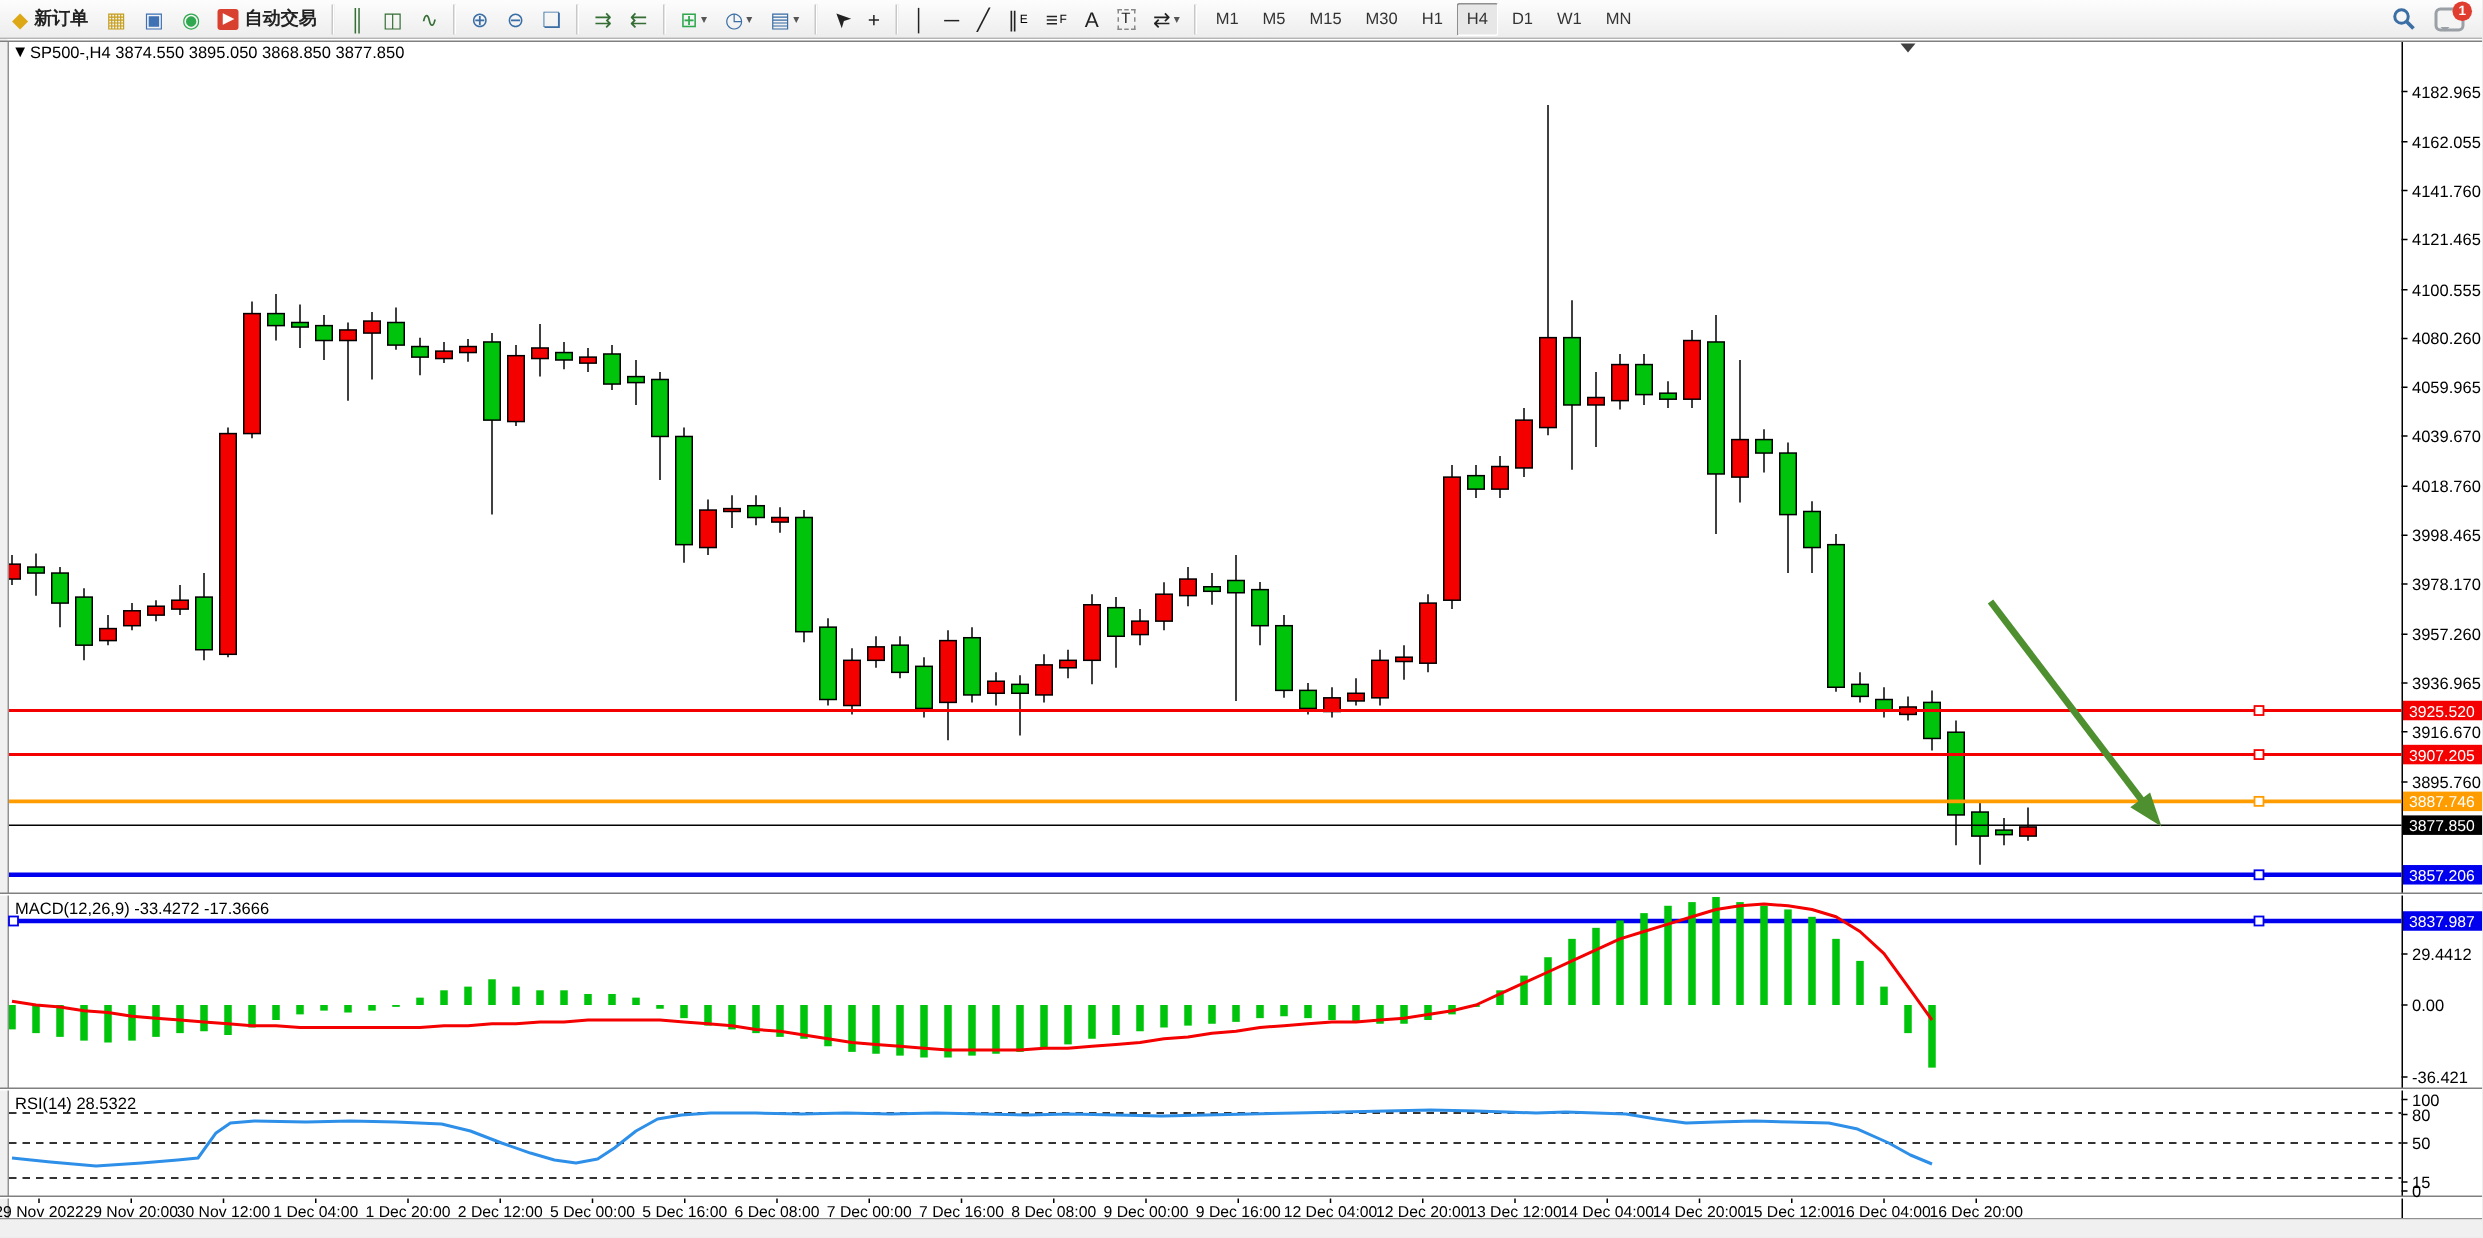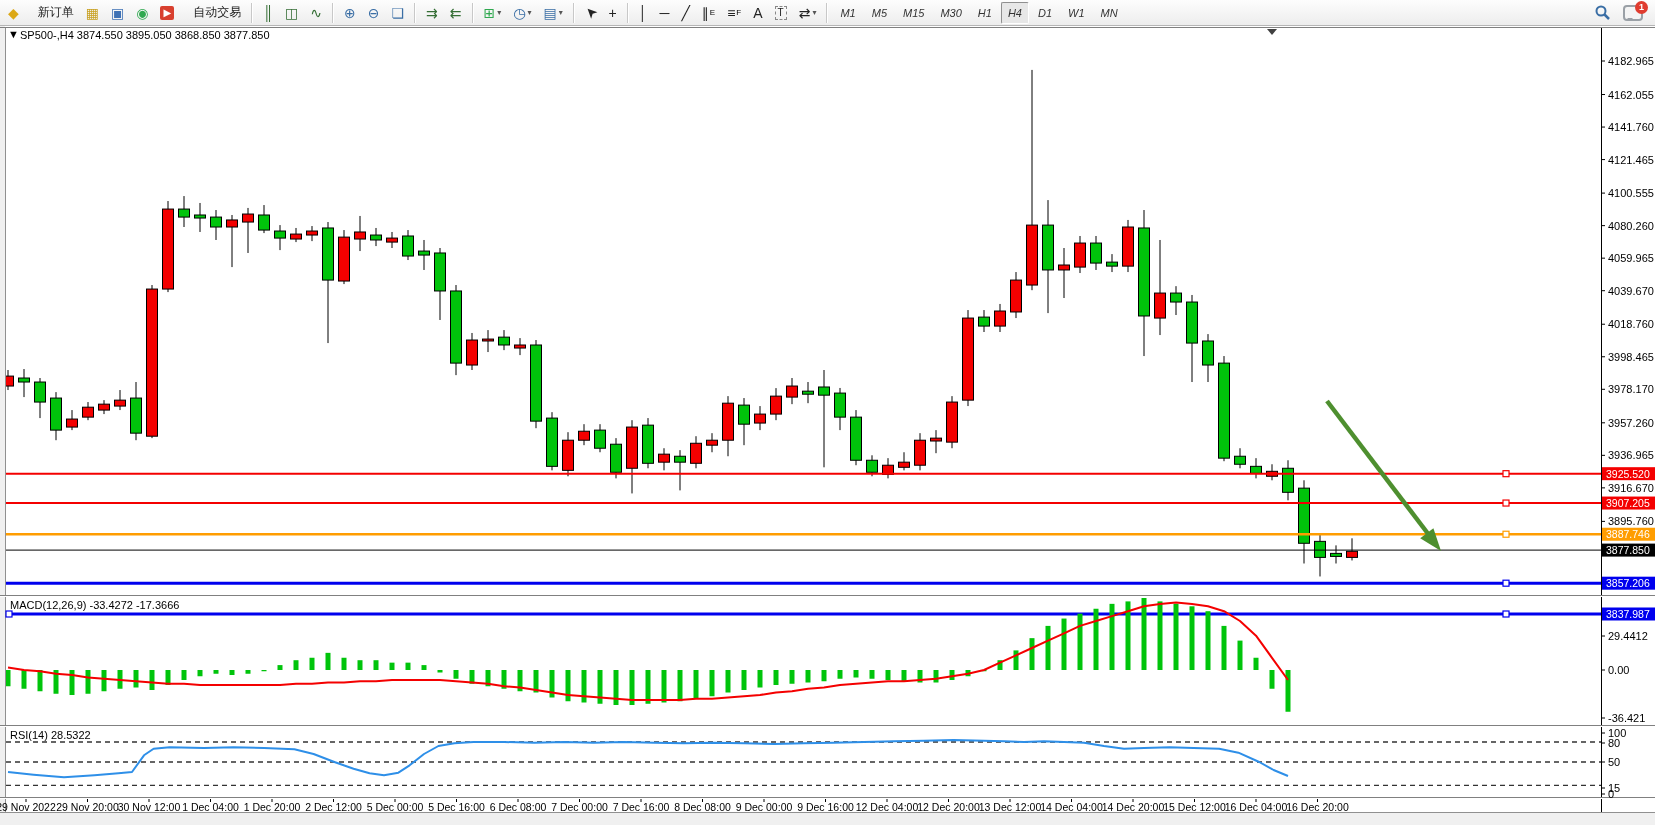--- a/index.html
+++ b/index.html
@@ -6,27 +6,27 @@
   #app{position:relative;width:1655px;height:825px;background:#ffffff;overflow:hidden;
        font-family:"Liberation Sans","DejaVu Sans",sans-serif;}
   
   .toolbar{position:absolute;left:0;top:0;width:1655px;height:26px;
     background:linear-gradient(#fdfdfd,#ededed);border-bottom:1px solid #b5b5b5;
     display:flex;align-items:center;padding:0 2px;box-sizing:border-box;}
   .tb-btn{display:inline-flex;align-items:center;height:22px;padding:0 4px;margin:0 1px;
     border:1px solid transparent;border-radius:2px;cursor:default;user-select:none;}
   .tb-btn .glyph{font-size:14px;line-height:14px;display:inline-block;}
   .tb-btn .glyph.badged{background:#d8402f;border-radius:2px;padding:0 3px;font-size:10px;line-height:14px;}
-  .tb-btn .lbl{font-size:12px;color:#222;margin-left:19px;}
+  .tb-btn .lbl{font-size:12px;color:#222;margin-left:4px;font-weight:bold;}
   .tb-btn sub{font-size:8px;margin-left:1px;}
   .tb-btn .dd{font-size:8px;color:#555;margin-left:2px;}
   .tb-btn .boxed{border:1px dashed #888;padding:0 2px;font-size:10px;line-height:12px;}
   .sep{width:1px;height:20px;background:#c8c8c8;border-right:1px solid #fff;margin:0 4px;}
   .tf-btn{display:inline-block;height:20px;line-height:20px;padding:0 6px;margin:12px 1px;
-    font-size:11px;color:#333;border:1px solid transparent;border-radius:2px;cursor:default;user-select:none;font-style:italic;}
+    font-size:11px;color:#333;border:1px solid transparent;border-radius:2px;cursor:default;user-select:none;}
   .tf-btn.active{background:#e7e7e7;border-color:#8f8f8f #ffffff #ffffff #8f8f8f;}
   .tb-right{margin-left:auto;display:flex;align-items:center;margin-right:10px;}
   .chat-icon{position:relative;width:16px;height:12px;border:2px solid #9aa0a6;border-radius:4px;margin-left:12px;background:#f4f4f4;}
   .chat-icon::after{content:"";position:absolute;left:2px;bottom:-5px;border:3px solid transparent;border-top-color:#9aa0a6;}
   .badge{position:absolute;top:-6px;right:-7px;width:13px;height:13px;border-radius:50%;
     background:#e03c2f;color:#fff;font-size:9px;line-height:13px;text-align:center;font-weight:bold;}
   
   #chart{position:absolute;left:0;top:26px;}
   svg text{font-family:"Liberation Sans","DejaVu Sans",sans-serif;}
   .ax{font-size:11px;fill:#000;}

